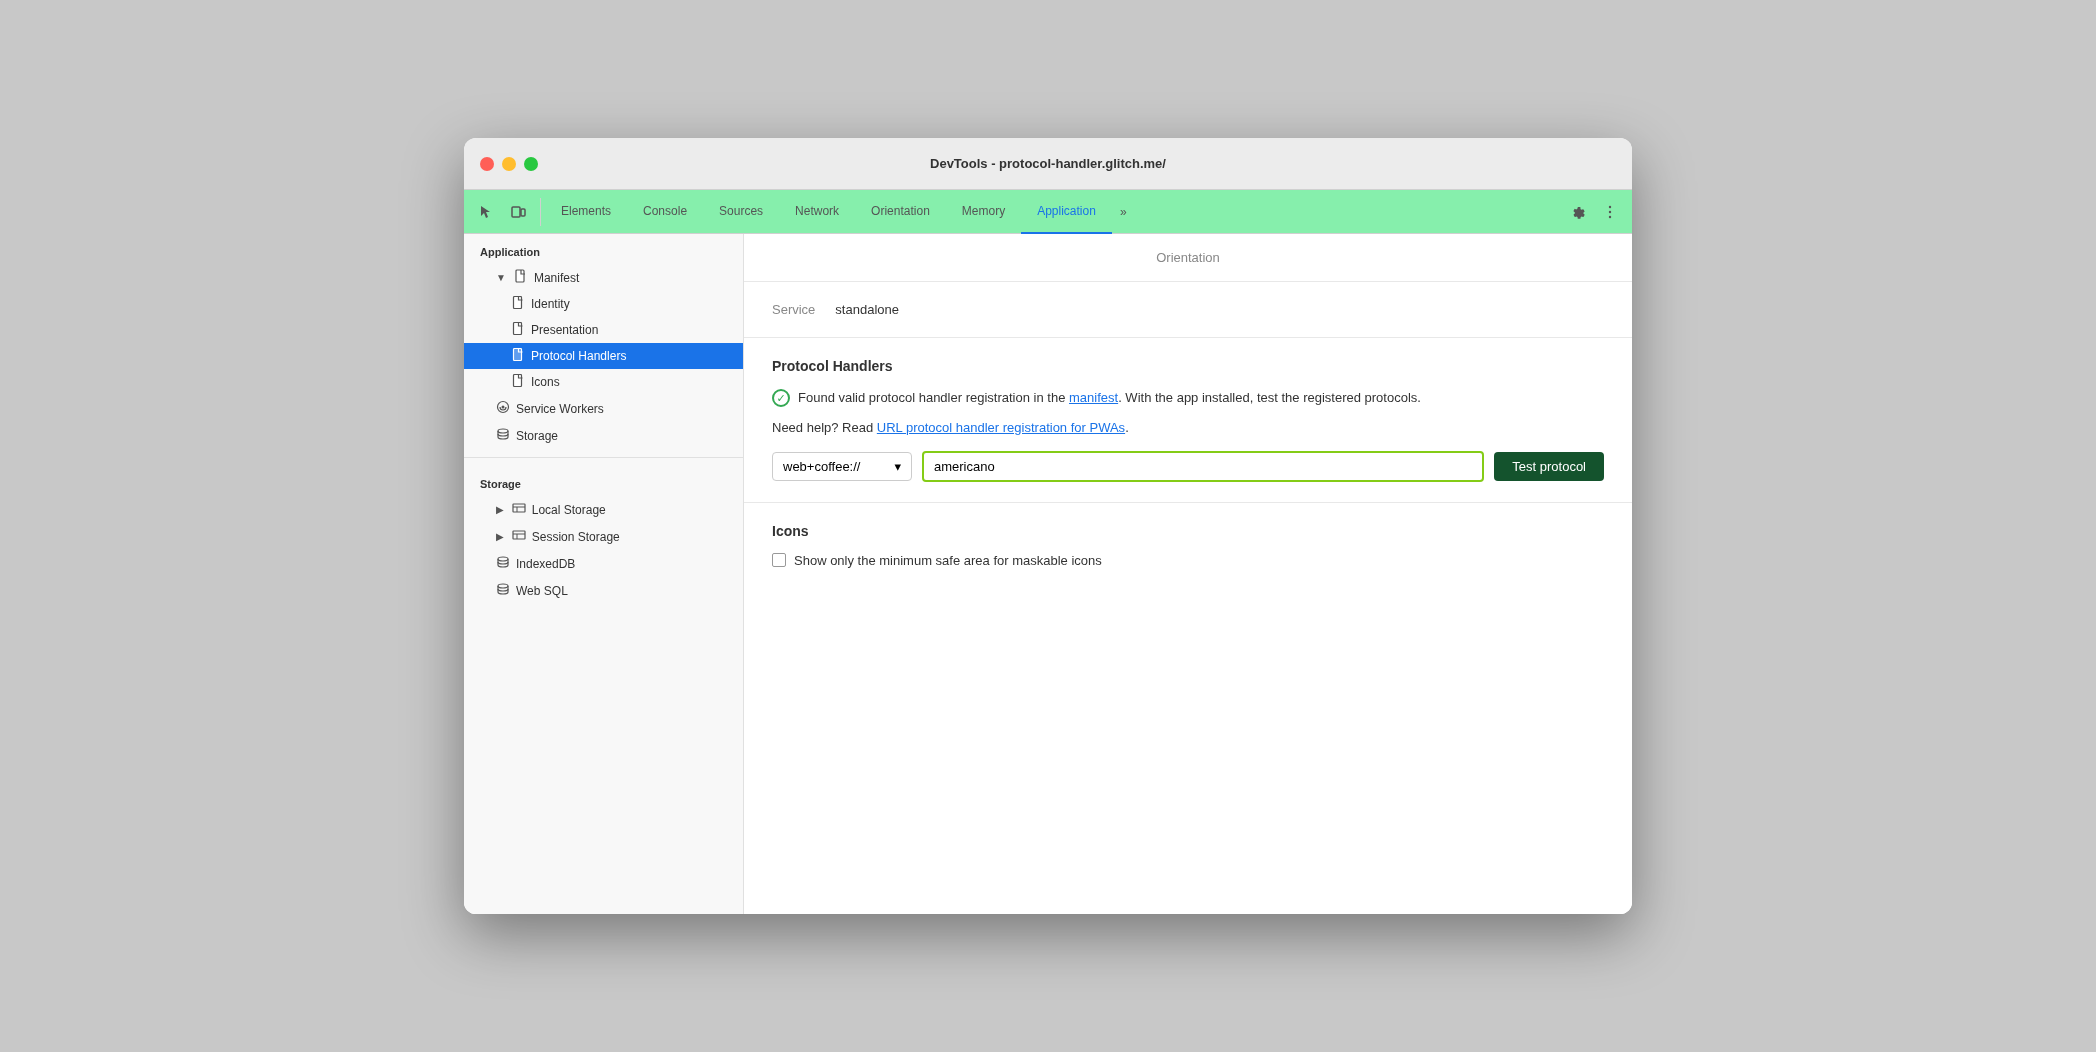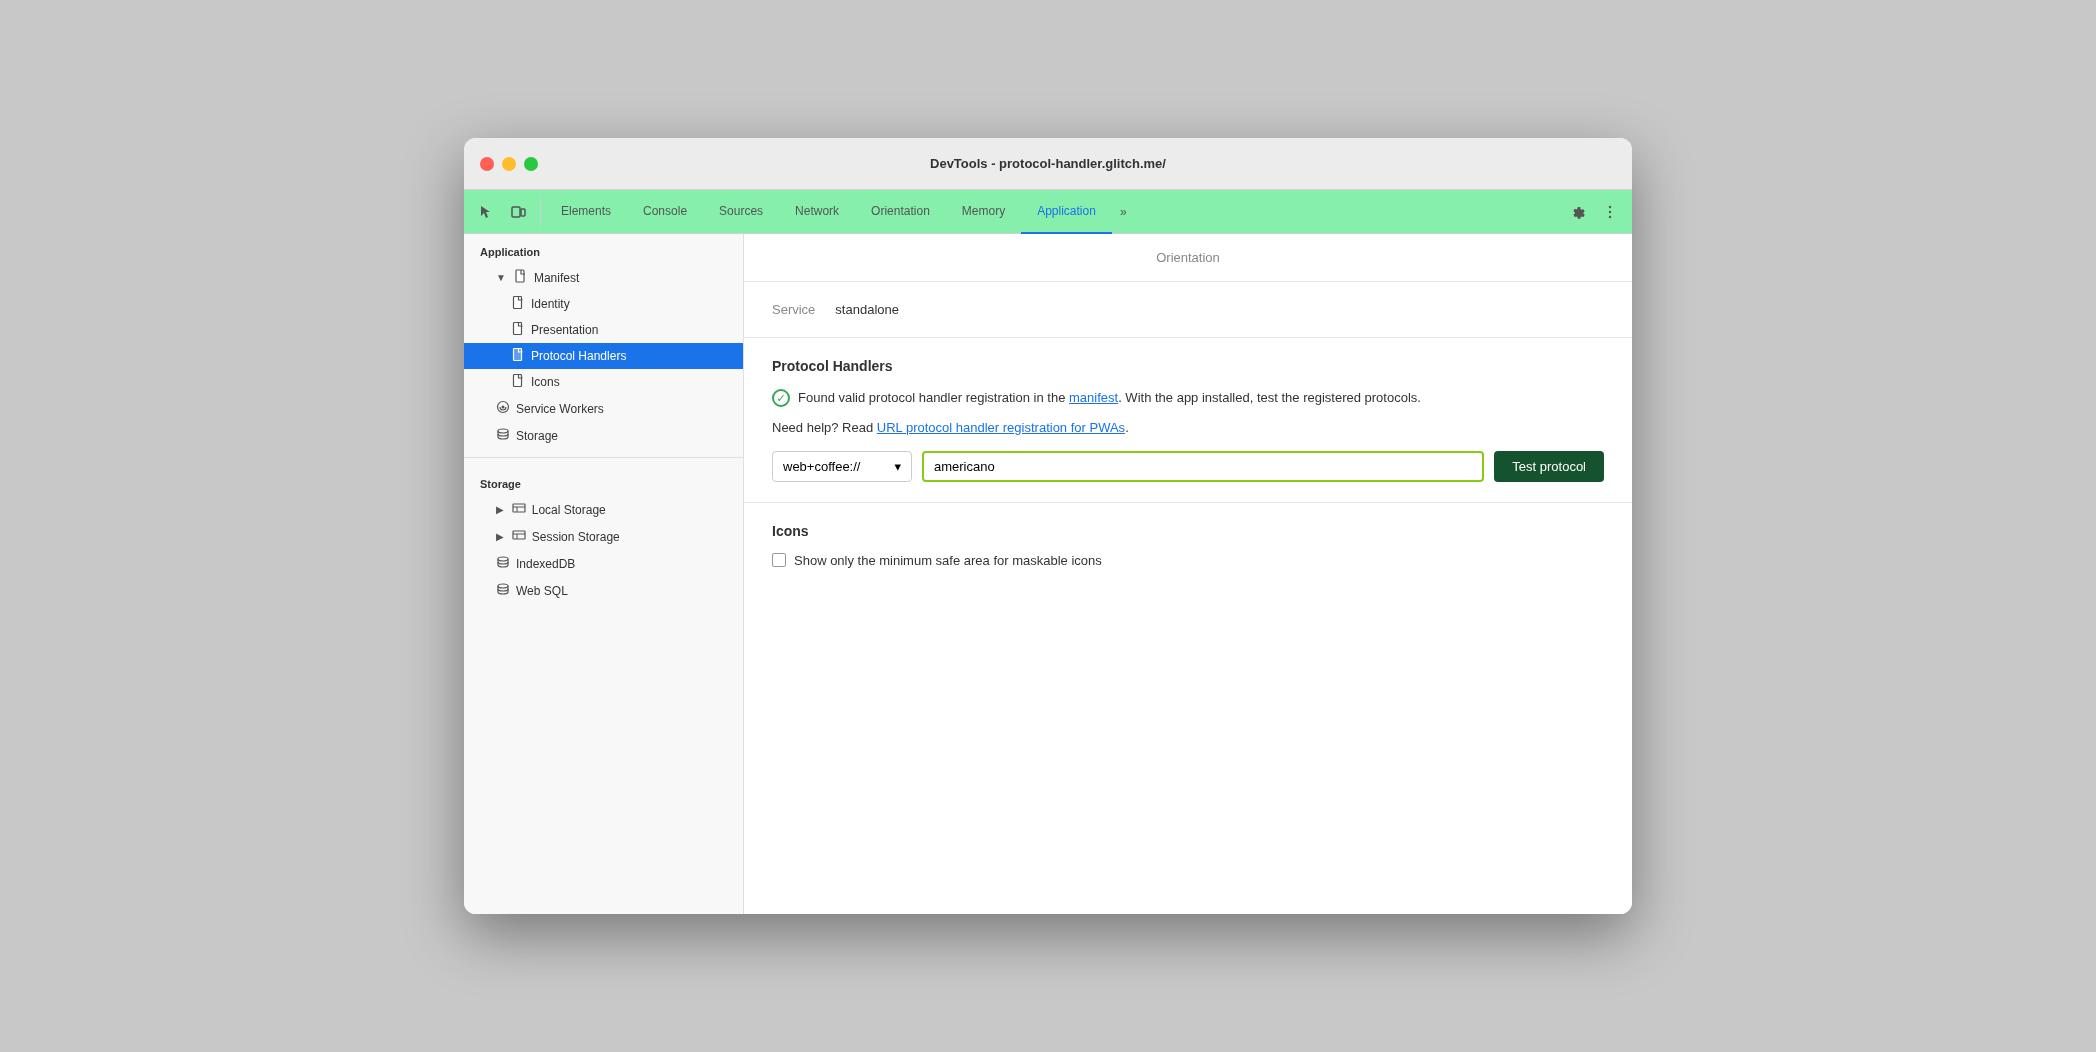--- a/index.html
+++ b/index.html
@@ -236,20 +236,21 @@
       margin-top: 1px;
     }
     .link { color: #1a73e8; text-decoration: underline; cursor: pointer; }
     .help-text {
       font-size: 13px;
       color: #333;
       margin-bottom: 16px;
     }
     .protocol-row {
       display: flex;
+      align-items: center;
       gap: 10px;
     }
     .protocol-select {
       display: flex;
       align-items: center;
       border: 1px solid #ccc;
       border-radius: 4px;
       padding: 6px 10px;
       font-size: 13px;
       background: white;

